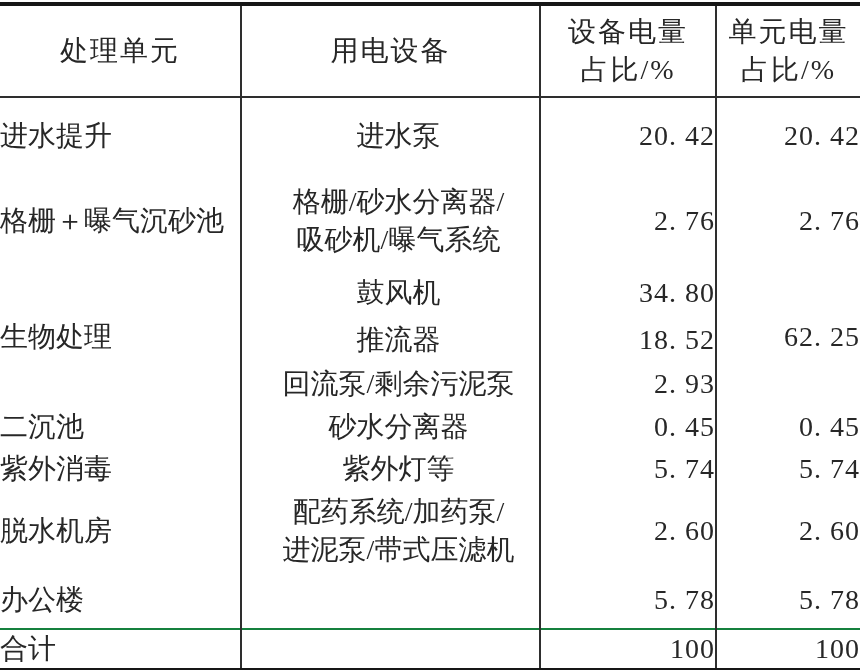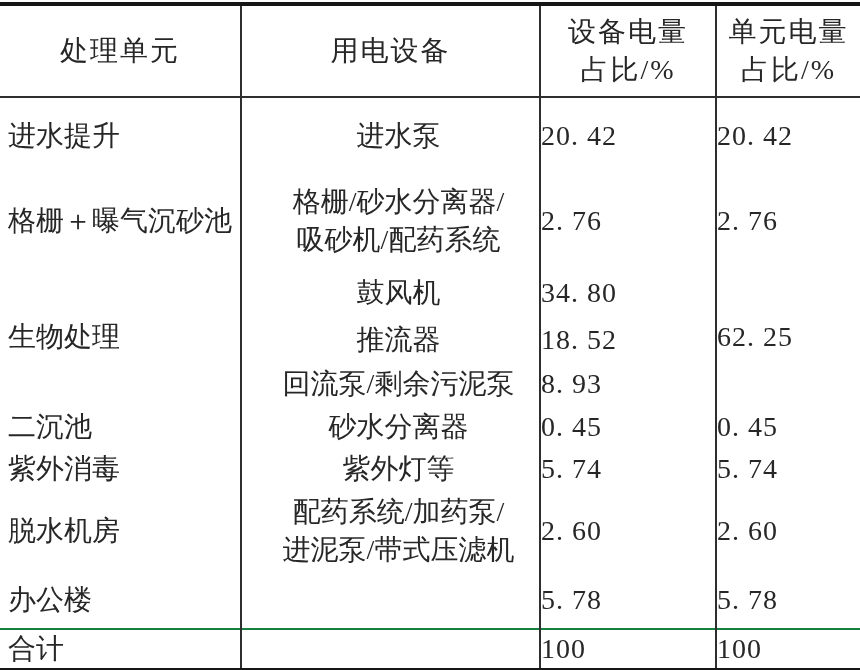--- a/index.html
+++ b/index.html
@@ -45,23 +45,23 @@
     text-align: center;
     white-space: pre-line;
     letter-spacing: 2px;
     height: 90px;
   }
   tr.totals-row td {
     border-top: 2px solid #15803d;
     height: 34px;
   }
 
-  td.unit-cell  { text-align: left; padding-left: 8px; }
+  td.unit-cell  { text-align: left; }
   td.equip-cell { text-align: center; padding-left: 16px; white-space: pre-line; }
-  td.num-cell   { text-align: left; letter-spacing: 1px; margin-top: 48px; }
+  td.num-cell   { text-align: right; letter-spacing: 1px; margin-top: 48px; }
 
   tr.r1 td { height: 76px; }
   tr.r2 td { height: 94px; }
   tr.b1 td { height: 50px; }
   tr.b2 td { height: 43px; }
   tr.b3 td { height: 45px; }
   tr.r4 td { height: 41px; }
   tr.r5 td { height: 43px; }
   tr.r6 td { height: 82px; }
   tr.r7 td { height: 56px; }
@@ -91,38 +91,38 @@
     <tr class="r1">
       <td class="unit-cell">进水提升</td>
       <td class="vline equip-cell">进水泵</td>
       <td class="vline num-cell">20. 42</td>
       <td class="vline num-cell">20. 42</td>
     </tr>
 
     <tr class="r2">
       <td class="unit-cell">格栅＋曝气沉砂池</td>
       <td class="vline equip-cell">格栅/砂水分离器/
-吸砂机/配药系统</td>
+吸砂机/曝气系统</td>
       <td class="vline num-cell">2. 76</td>
       <td class="vline num-cell">2. 76</td>
     </tr>
 
     <tr class="b1">
       <td class="unit-cell" rowspan="3">生物处理</td>
       <td class="vline equip-cell">鼓风机</td>
       <td class="vline num-cell">34. 80</td>
       <td class="vline num-cell" rowspan="3">62. 25</td>
     </tr>
     <tr class="b2">
       <td class="vline equip-cell">推流器</td>
       <td class="vline num-cell">18. 52</td>
     </tr>
     <tr class="b3">
       <td class="vline equip-cell">回流泵/剩余污泥泵</td>
-      <td class="vline num-cell">8. 93</td>
+      <td class="vline num-cell">2. 93</td>
     </tr>
 
     <tr class="r4">
       <td class="unit-cell">二沉池</td>
       <td class="vline equip-cell">砂水分离器</td>
       <td class="vline num-cell">0. 45</td>
       <td class="vline num-cell">0. 45</td>
     </tr>
 
     <tr class="r5">

